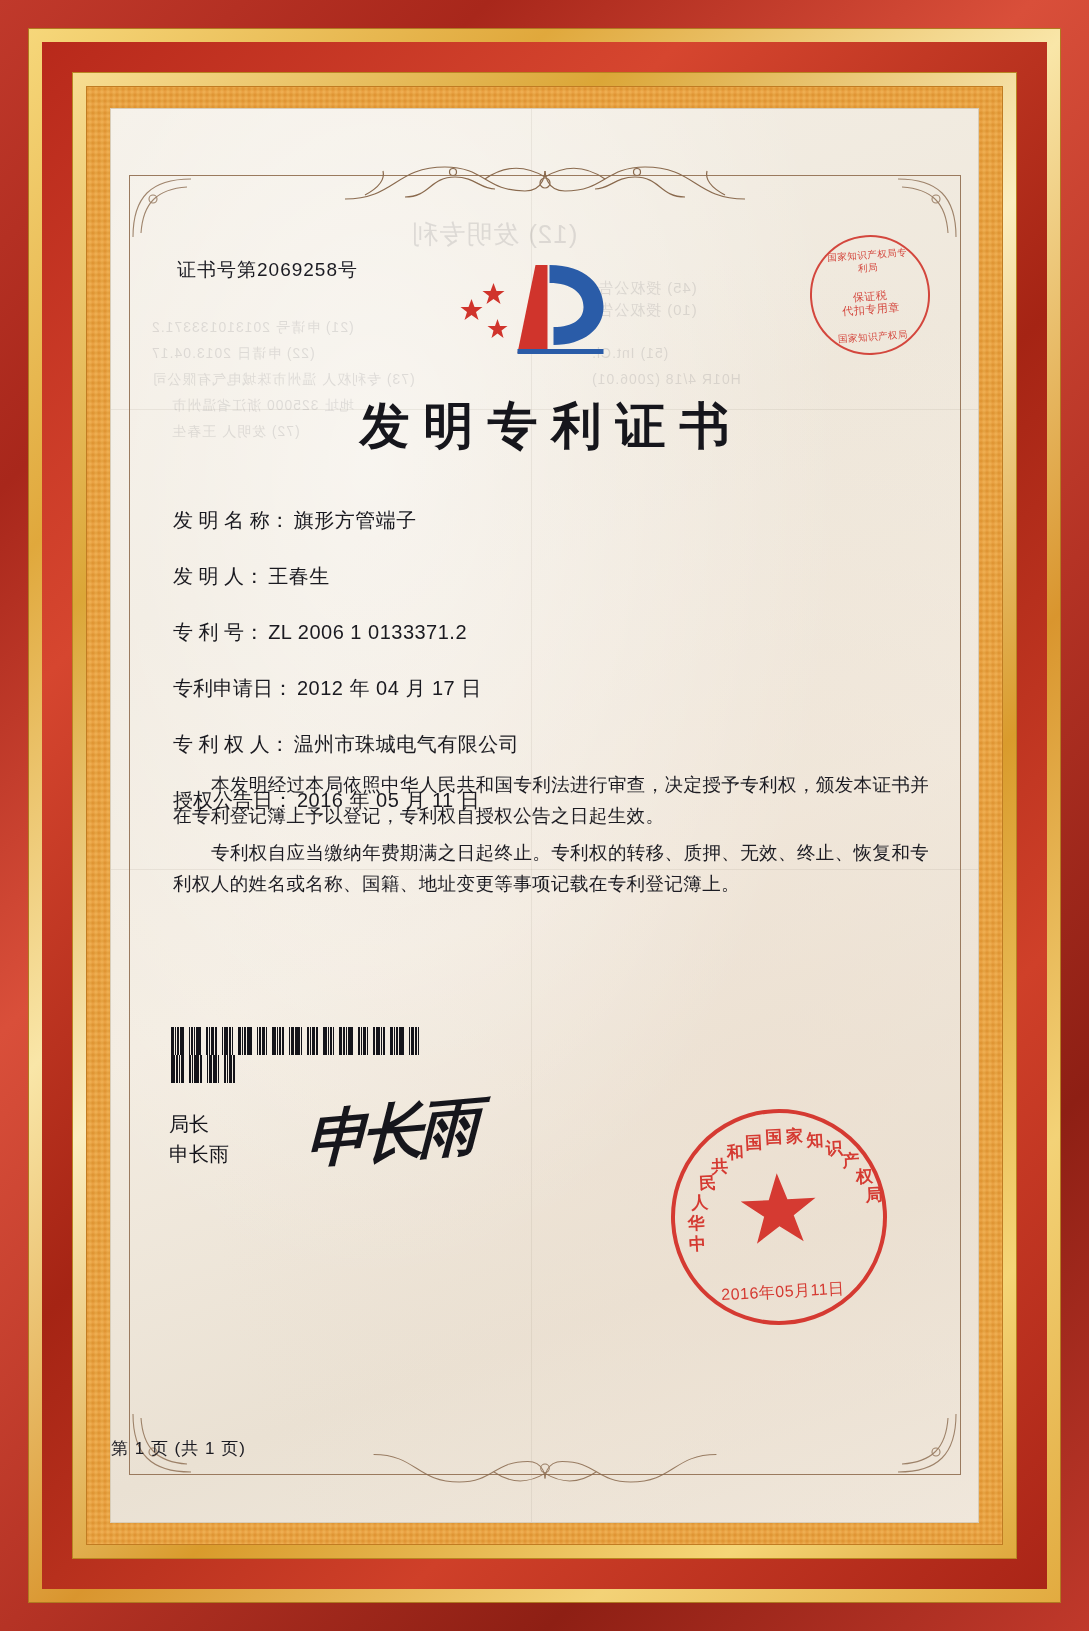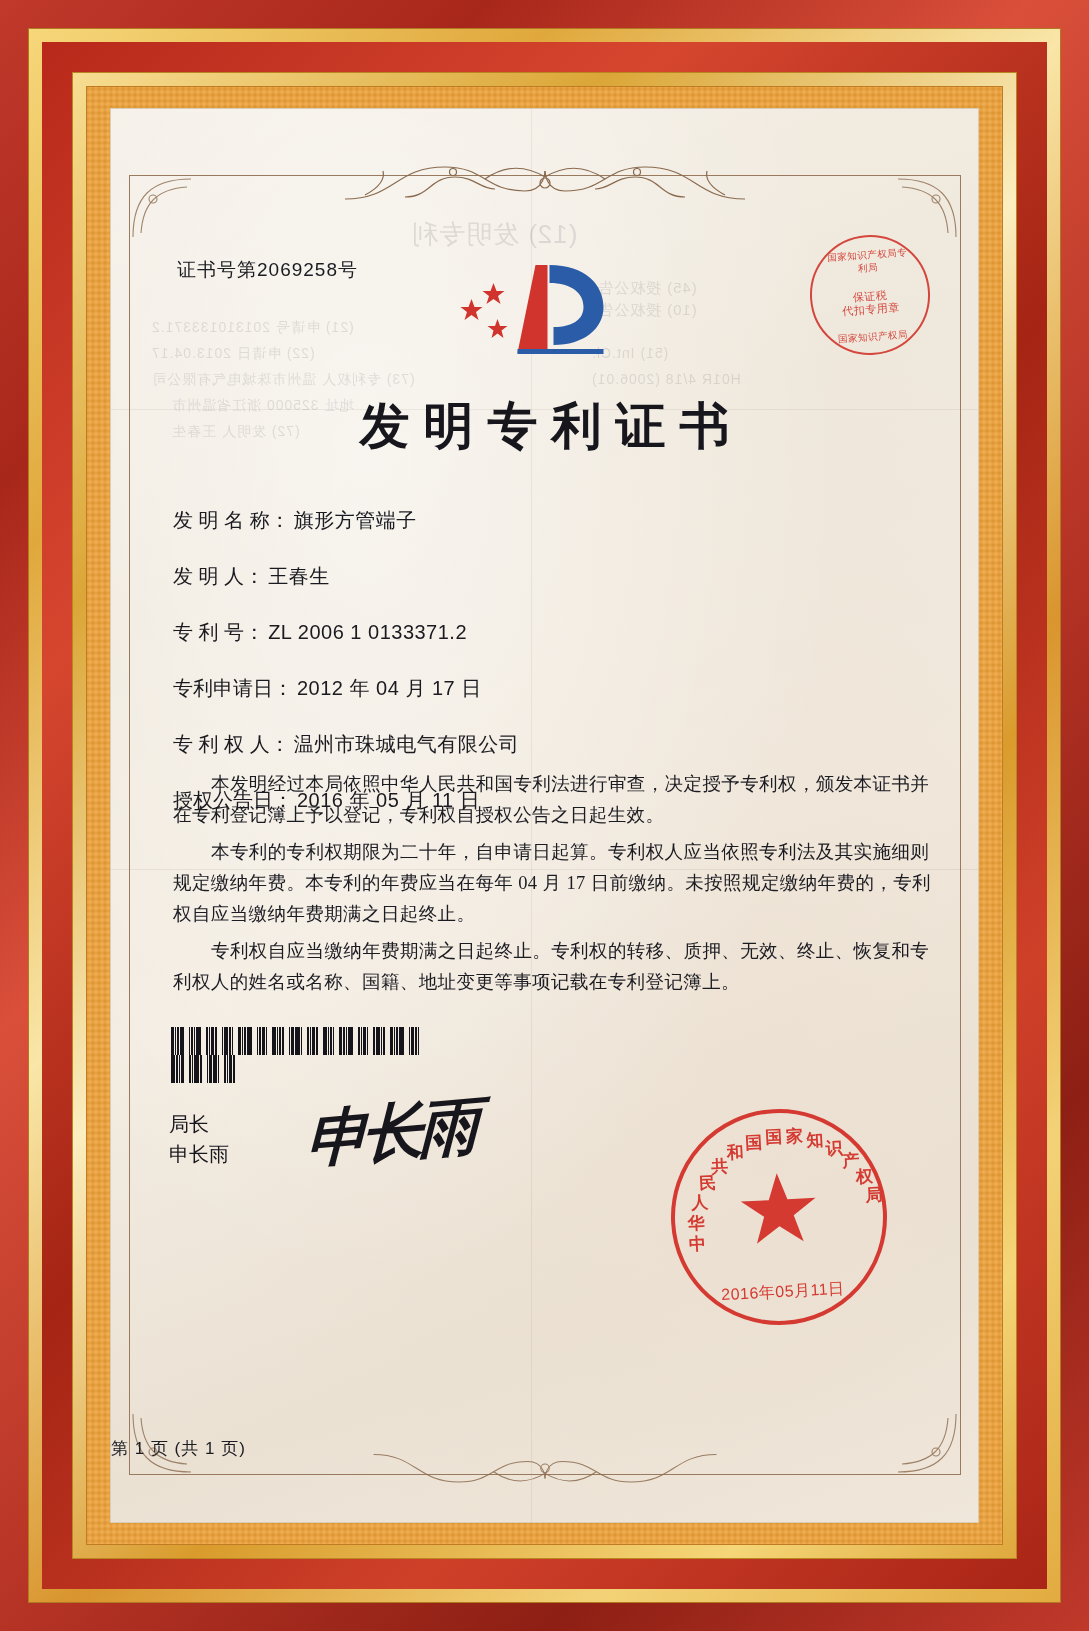--- a/index.html
+++ b/index.html
@@ -177,21 +177,21 @@
   }
 
   .body-text {
     position: absolute;
     left: 62px;
     top: 660px;
     width: 762px;
     font-size: 18.5px;
     line-height: 31px;
     color: #1b1b22;
-    font-family: Liberation Serif, serif;
+    font-family: Liberation Sans, sans-serif;
   }
   .body-text p {
     margin: 0 0 6px 0;
     text-indent: 38px;
     letter-spacing: 0.4px;
   }
 
   
   .barcode {
     position: absolute;
@@ -457,21 +457,20 @@
     </div>
     <div class="field-row">
       <span class="field-label">授权公告日</span>
       <span class="field-colon">：</span>
       <span class="field-value">2016 年 05 月 11 日</span>
     </div>
   </div>
 
   <div class="body-text">
     <p>本发明经过本局依照中华人民共和国专利法进行审查，决定授予专利权，颁发本证书并在专利登记簿上予以登记，专利权自授权公告之日起生效。</p>
-    <p>本专利的专利权期限为二十年，自申请日起算。专利权人应当依照专利法及其实施细则规定缴纳年费。本专利的年费应当在每年 04 月 17 日前缴纳。未按照规定缴纳年费的，专利权自应当缴纳年费期满之日起终止。</p>
     <p>专利权自应当缴纳年费期满之日起终止。专利权的转移、质押、无效、终止、恢复和专利权人的姓名或名称、国籍、地址变更等事项记载在专利登记簿上。</p>
   </div>
 
   <div class="barcode">
     <span style="width:3px"></span><span style="width:1px"></span><span style="width:2px"></span><span style="width:4px"></span>
     <span style="width:1px"></span><span style="width:2px"></span><span style="width:1px"></span><span style="width:5px"></span>
     <span style="width:2px"></span><span style="width:1px"></span><span style="width:3px"></span><span style="width:2px"></span>
     <span style="width:1px"></span><span style="width:4px"></span><span style="width:2px"></span><span style="width:1px"></span>
     <span style="width:3px"></span><span style="width:1px"></span><span style="width:2px"></span><span style="width:5px"></span>
     <span style="width:1px"></span><span style="width:2px"></span><span style="width:3px"></span><span style="width:1px"></span>

